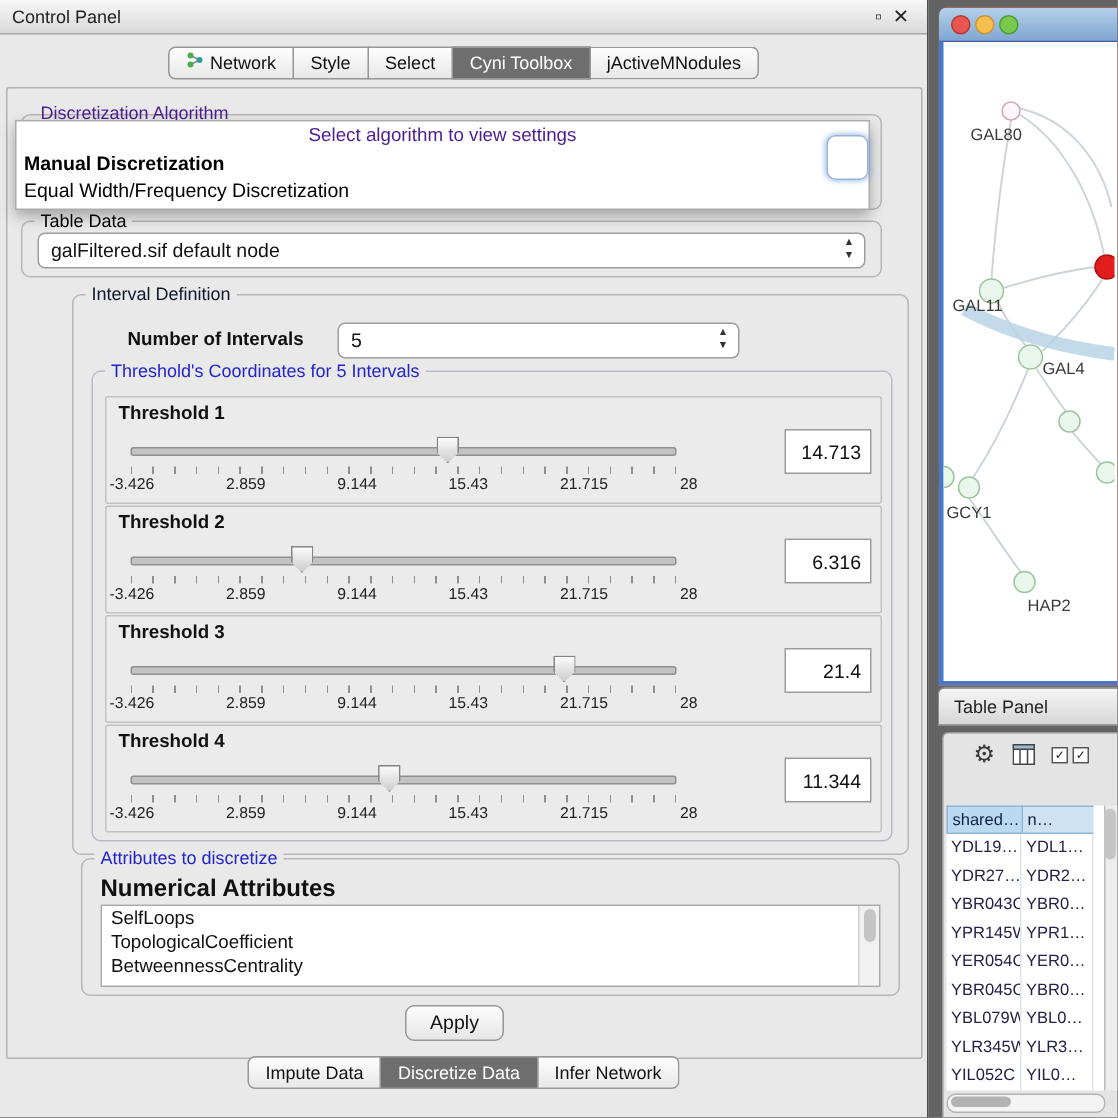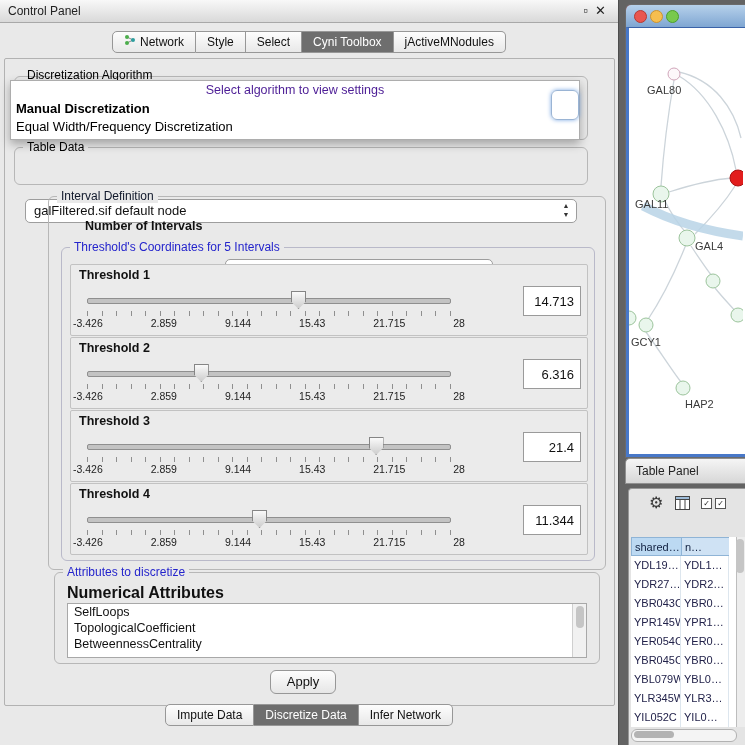--- a/index.html
+++ b/index.html
@@ -19,21 +19,21 @@
   .cp-body{position:absolute;left:4px;top:58px;width:609px;height:646px;border:1px solid #b2b2b2;background:#e9e9e9;border-radius:2px;}
 
   
   .fs{position:absolute;border:1px solid #b7b7b7;border-radius:6px;}
   .fs-title{position:absolute;top:-8px;left:8px;font-size:12px;background:#e9e9e9;padding:0 4px;white-space:nowrap;}
   .fs-title.green{color:#0f172a;}
   .fs-title.blue{color:#2424cc;}
   .fs-title.plain-line{background:transparent;} 
 
   
-  .combo{position:absolute;background:#fff;border:1px solid #9d9d9d;border-radius:5px;height:22px;margin-top:44px;}
+  .combo{position:absolute;background:#fff;border:1px solid #9d9d9d;border-radius:5px;height:22px;}
   .combo .cv{position:absolute;left:8px;top:0;right:22px;line-height:22px;font-size:13px;color:#111;overflow:hidden;white-space:nowrap;}
   .combo .stepper{position:absolute;right:3px;top:1px;width:14px;height:20px;font-size:7px;line-height:9px;text-align:center;color:#333;}
 
   
   .popup{position:absolute;left:10px;top:80px;width:568px;height:58px;background:#fff;border:1px solid #adadad;box-shadow:0 4px 9px rgba(0,0,0,.3);z-index:20;}
   .popup-ph{position:absolute;left:0;right:0;top:2px;text-align:center;font-size:12.5px;color:#4c1d95;}
   .popup-it{position:absolute;left:5px;font-size:13px;color:#000;white-space:nowrap;}
   .combo-frag{position:absolute;left:551px;top:90px;width:26px;height:28px;border:1px solid #9ab4d4;border-radius:6px;box-shadow:0 0 4px rgba(110,160,225,.9);z-index:21;}
 
   
@@ -116,21 +116,21 @@
           <span>Cyni Toolbox</span>
         </div>
       <div class="tab">
           <span>jActiveMNodules</span>
         </div>
     </div>
 
     <div class="cp-body"></div>
 
     <div class="fs" style="left:14px;top:76px;width:572px;height:62px;">
-      <span class="fs-title plain-line" style="top:-9px;color:#000000;">Discretization Algorithm</span>
+      <span class="fs-title plain-line" style="top:-9px;color:#4c1d95;">Discretization Algorithm</span>
     </div>
 
     <div class="popup">
       <div class="popup-ph">Select algorithm to view settings</div>
       <div class="popup-it" style="top:20px;font-weight:bold;">Manual Discretization</div>
       <div class="popup-it" style="top:38px;">Equal Width/Frequency Discretization</div>
     </div>
     <div class="combo-frag"></div>
 
     <div class="fs" style="left:14px;top:147px;width:572px;height:36px;">

